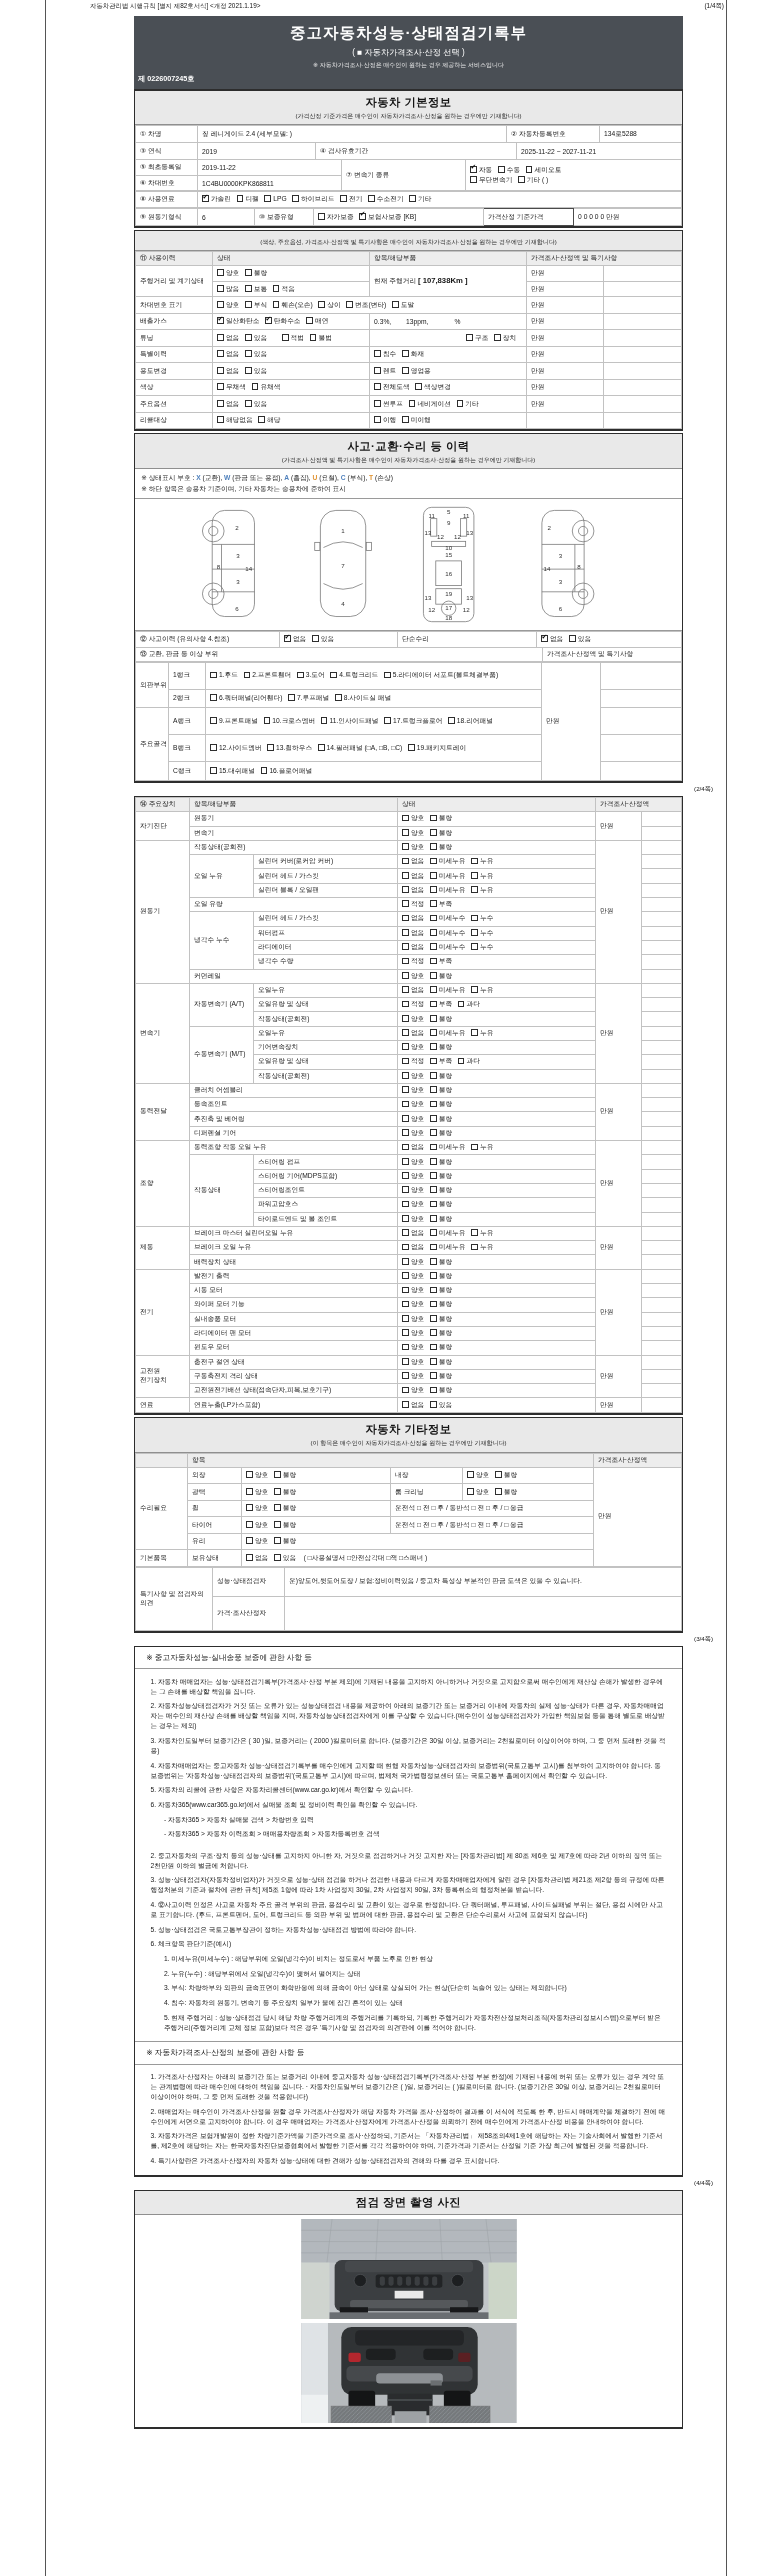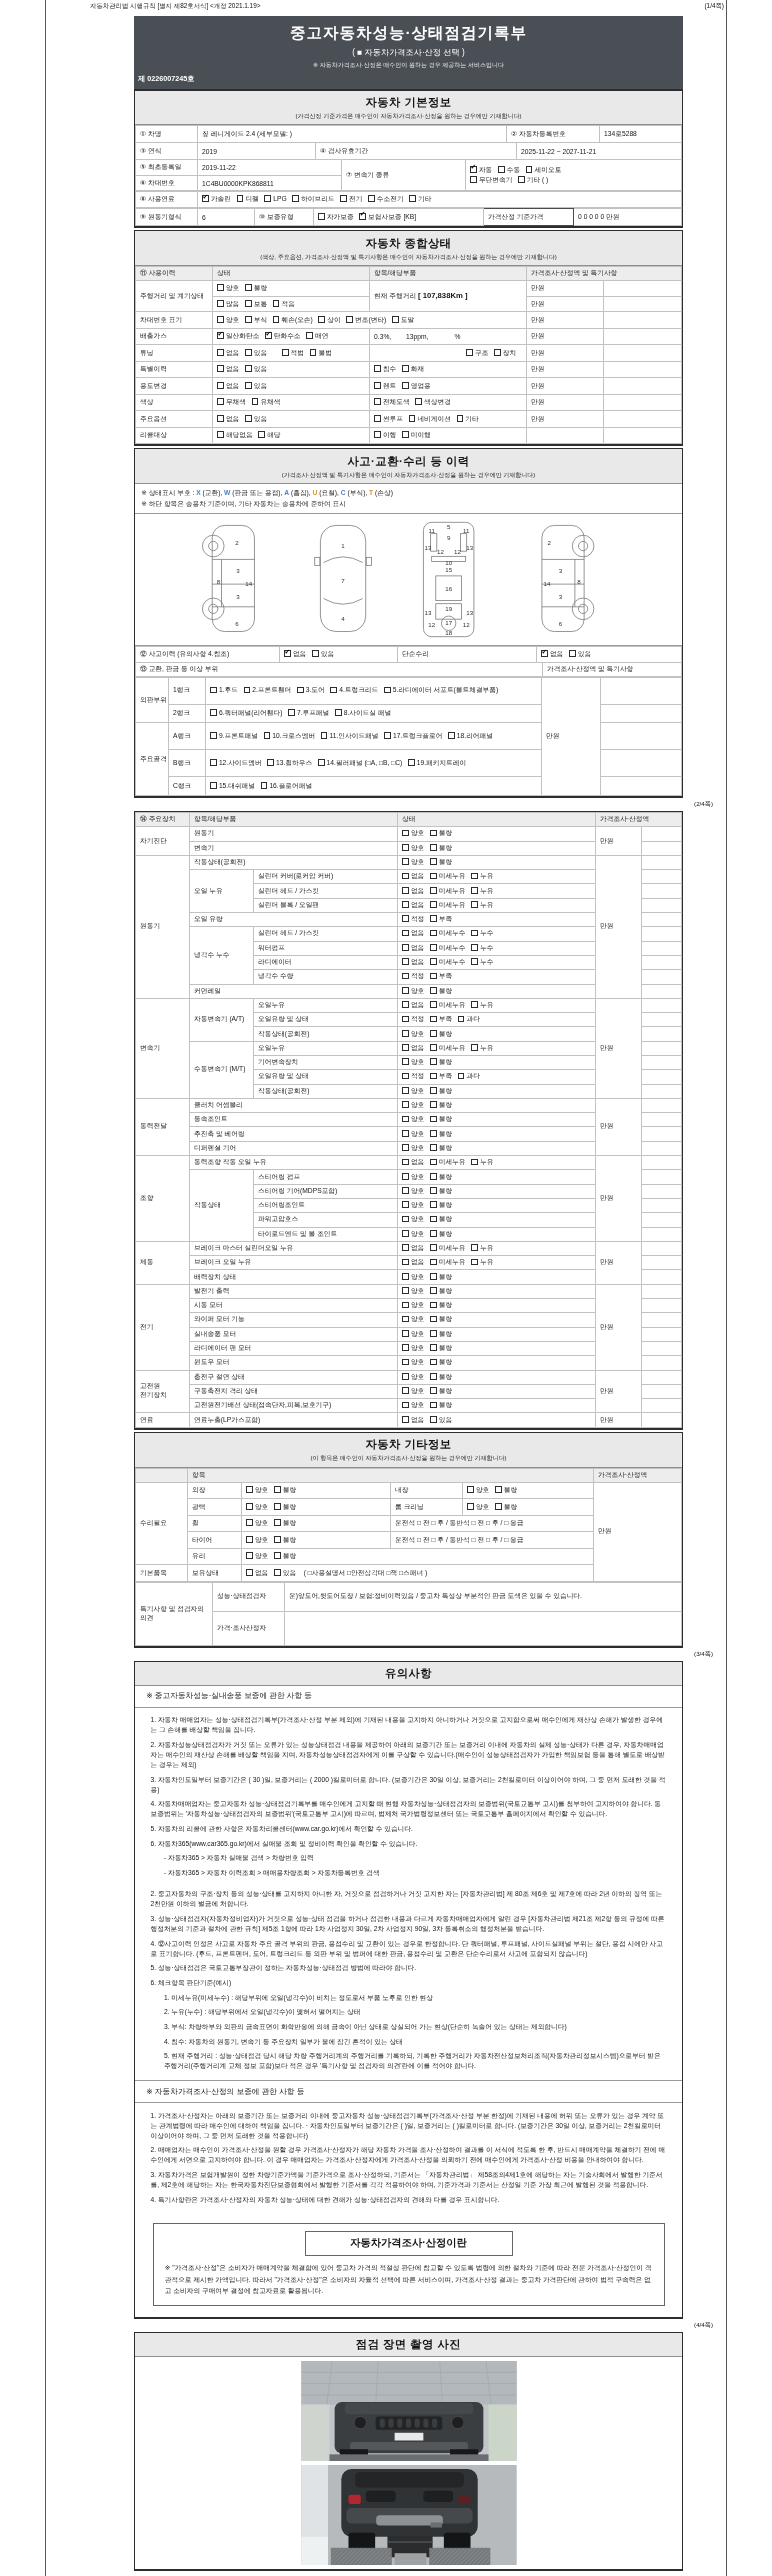--- a/index.html
+++ b/index.html
@@ -165,21 +165,20 @@
         <td><span class="opt"><span class="cb"></span><span>자가보증</span></span><span class="opt"><span class="cb ck"></span><span>보험사보증 [KB]</span></span></td>
         <td class="thickbox">가격산정 기준가격</td>
         <td class="c">0 0 0 0 0 만원</td>
       </tr>
     </tbody>
       </table>
   </div>
 
   <div class="sec">
     <div class="sec-head">
-      <div class="sec-title">자동차 종합상태</div>
       <div class="sec-sub">(색상, 주요옵션, 가격조사·산정액 및 특기사항은 매수인이 자동차가격조사·산정을 원하는 경우에만 기재합니다)</div>
     </div>
     <table class="grid">
       <colgroup>
           <col style="width:77px">
           <col style="width:157px">
           <col style="width:157px">
           <col style="width:77px">
           <col>
         </colgroup>
@@ -752,23 +751,20 @@
         <td class="lab">가격·조사산정자</td>
         <td></td>
       </tr>
     </tbody>
       </table>
   </div>
 
   <div class="pmark">(3/4쪽)</div>
 
   <div class="sec">
-    <div class="sec-head">
-      <div class="sec-title">유의사항</div>
-    </div>
     <div id="notice-root">
         <div class="n-head">※ 중고자동차성능·실내송풍 보증에 관한 사항 등</div>
         <div class="n-items">
           <div class="n-item" style="margin-left: 0px;">1. 자동차 매매업자는 성능·상태점검기록부(가격조사·산정 부분 제외)에 기재된 내용을 고지하지 아니하거나 거짓으로 고지함으로써 매수인에게 재산상 손해가 발생한 경우에는 그 손해를 배상할 책임을 집니다.</div>
           <div class="n-item" style="margin-left: 0px;">2. 자동차성능상태점검자가 거짓 또는 오류가 있는 성능상태점검 내용을 제공하여 아래의 보증기간 또는 보증거리 이내에 자동차의 실제 성능·상태가 다른 경우, 자동차매매업자는 매수인의 재산상 손해를 배상할 책임을 지며, 자동차성능상태점검자에게 이를 구상할 수 있습니다.(매수인이 성능상태점검자가 가입한 책임보험 등을 통해 별도로 배상받는 경우는 제외)</div>
           <div class="n-item" style="margin-left: 0px;">3. 자동차인도일부터 보증기간은 ( 30 )일, 보증거리는 ( 2000 )킬로미터로 합니다. (보증기간은 30일 이상, 보증거리는 2천킬로미터 이상이어야 하며, 그 중 먼저 도래한 것을 적용)</div>
           <div class="n-item" style="margin-left: 0px;">4. 자동차매매업자는 중고자동차 성능·상태점검기록부를 매수인에게 고지할 때 현행 자동차성능·상태점검자의 보증범위(국토교통부 고시)를 첨부하여 고지하여야 합니다. 동 보증범위는 '자동차성능·상태점검자의 보증범위'(국토교통부 고시)에 따르며, 법제처 국가법령정보센터 또는 국토교통부 홈페이지에서 확인할 수 있습니다.</div>
           <div class="n-item" style="margin-left: 0px;">5. 자동차의 리콜에 관한 사항은 자동차리콜센터(www.car.go.kr)에서 확인할 수 있습니다.</div>
           <div class="n-item" style="margin-left: 0px;">6. 자동차365(www.car365.go.kr)에서 실매물 조회 및 정비이력 확인을 확인할 수 있습니다.</div>
           <div class="n-item" style="margin-left: 13.4px;">- 자동차365 &gt; 자동차 실매물 검색 &gt; 차량번호 입력</div>
@@ -785,24 +781,20 @@
           <div class="n-item" style="margin-left: 13.4px;">5. 현재 주행거리 : 성능·상태점검 당시 해당 차량 주행거리계의 주행거리를 기록하되, 기록한 주행거리가 자동차전산정보처리조직(자동차관리정보시스템)으로부터 받은 주행거리(주행거리계 교체 정보 포함)보다 적은 경우 '특기사항 및 점검자의 의견'란에 이를 적어야 합니다.</div>
         </div>
         <div class="n-head bt">※ 자동차가격조사·산정의 보증에 관한 사항 등</div>
         <div class="n-items">
           <div class="n-item" style="margin-left: 0px;">1. 가격조사·산정자는 아래의 보증기간 또는 보증거리 이내에 중고자동차 성능·상태점검기록부(가격조사·산정 부분 한정)에 기재된 내용에 허위 또는 오류가 있는 경우 계약 또는 관계법령에 따라 매수인에 대하여 책임을 집니다.  · 자동차인도일부터 보증기간은 (      )일, 보증거리는 (      )킬로미터로 합니다. (보증기간은 30일 이상, 보증거리는 2천킬로미터 이상이어야 하며, 그 중 먼저 도래한 것을 적용합니다)</div>
           <div class="n-item" style="margin-left: 0px;">2. 매매업자는 매수인이 가격조사·산정을 원할 경우 가격조사·산정자가 해당 자동차 가격을 조사·산정하여 결과를 이 서식에 적도록 한 후, 반드시 매매계약을 체결하기 전에 매수인에게 서면으로 고지하여야 합니다. 이 경우 매매업자는 가격조사·산정자에게 가격조사·산정을 의뢰하기 전에 매수인에게 가격조사·산정 비용을 안내하여야 합니다.</div>
           <div class="n-item" style="margin-left: 0px;">3. 자동차가격은 보험개발원이 정한 차량기준가액을 기준가격으로 조사·산정하되, 기준서는 「자동차관리법」 제58조의4제1호에 해당하는 자는 기술사회에서 발행한 기준서를, 제2호에 해당하는 자는 한국자동차진단보증협회에서 발행한 기준서를 각각 적용하여야 하며, 기준가격과 기준서는 산정일 기준 가장 최근에 발행된 것을 적용합니다.</div>
           <div class="n-item" style="margin-left: 0px;">4. 특기사항란은 가격조사·산정자의 자동차 성능·상태에 대한 견해가 성능·상태점검자의 견해와 다를 경우 표시합니다.</div>
         </div>
       </div>
-    <div class="explain">
-      <div class="explain-title">자동차가격조사·산정이란</div>
-      <div class="explain-text">※ "가격조사·산정"은 소비자가 매매계약을 체결함에 있어 중고차 가격의 적절성 판단에 참고할 수 있도록 법령에 의한 절차와 기준에 따라 전문 가격조사·산정인이 객관적으로 제시한 가액입니다. 따라서 "가격조사·산정"은 소비자의 자율적 선택에 따른 서비스이며, 가격조사·산정 결과는 중고차 가격판단에 관하여 법적 구속력은 없고 소비자의 구매여부 결정에 참고자료로 활용됩니다.</div>
-    </div>
   </div>
 
   <div class="pmark">(4/4쪽)</div>
 
   <div class="sec">
     <div class="sec-head">
       <div class="sec-title">점검 장면 촬영 사진</div>
     </div>
     <svg class="photo" width="216" height="100" viewBox="0 0 420 195">
       <rect width="420" height="195" fill="#c2c6c9"></rect>

